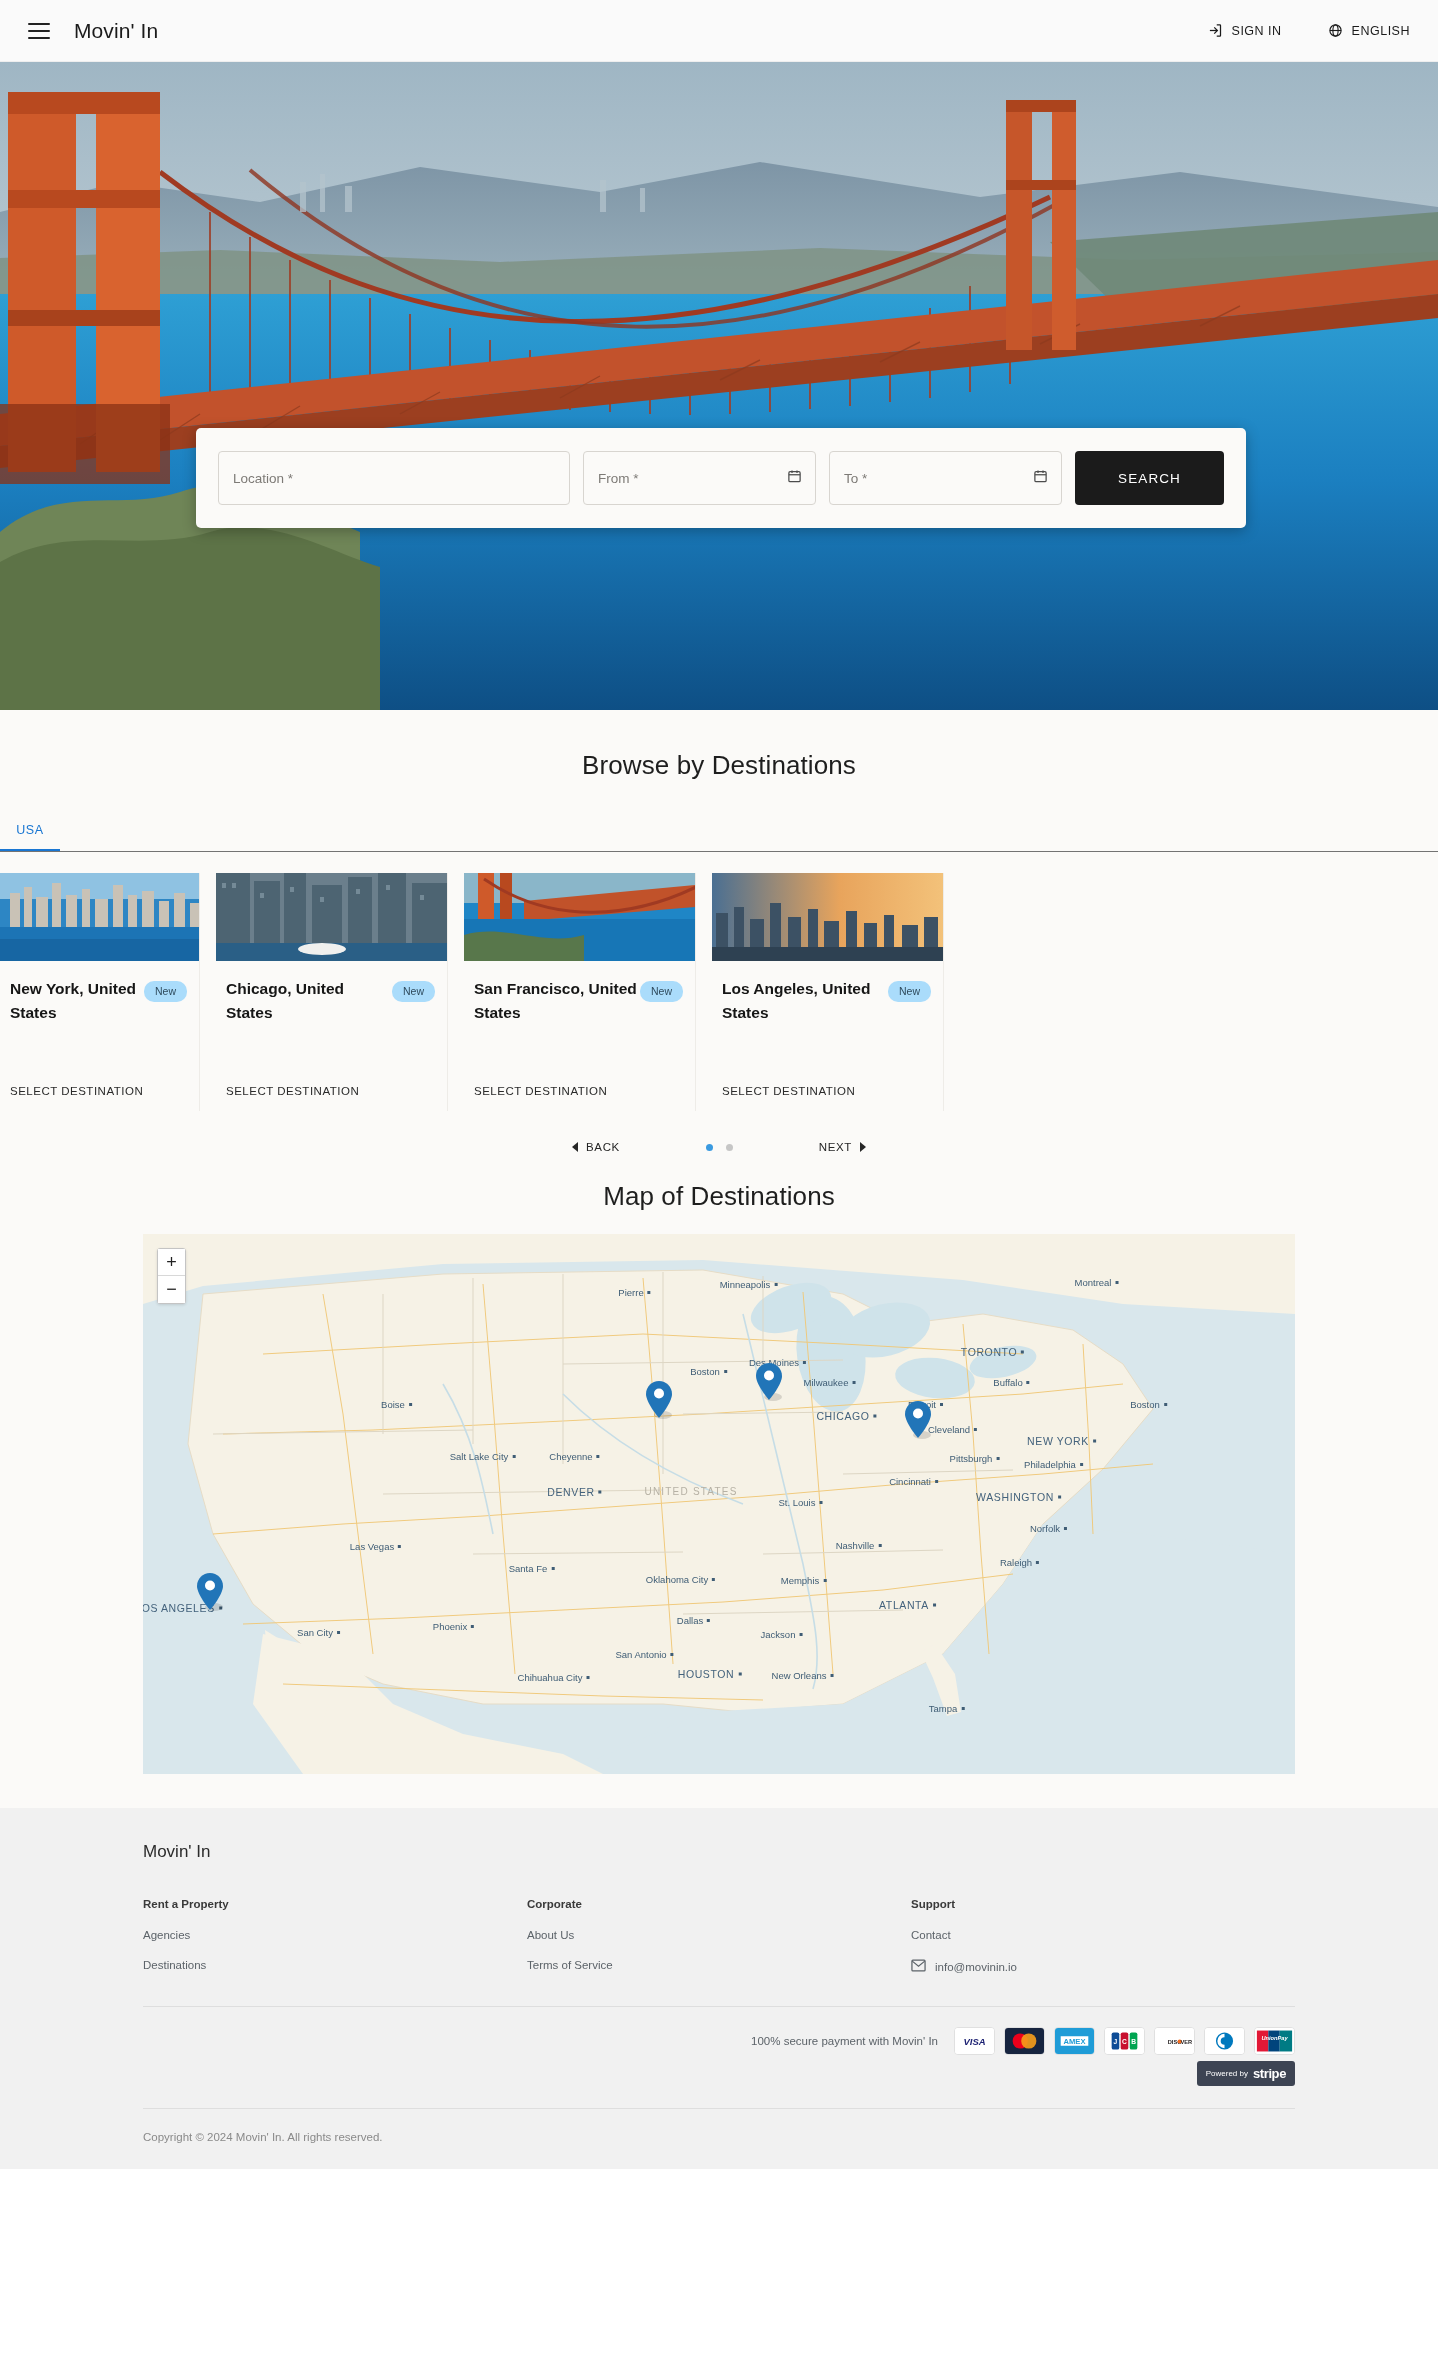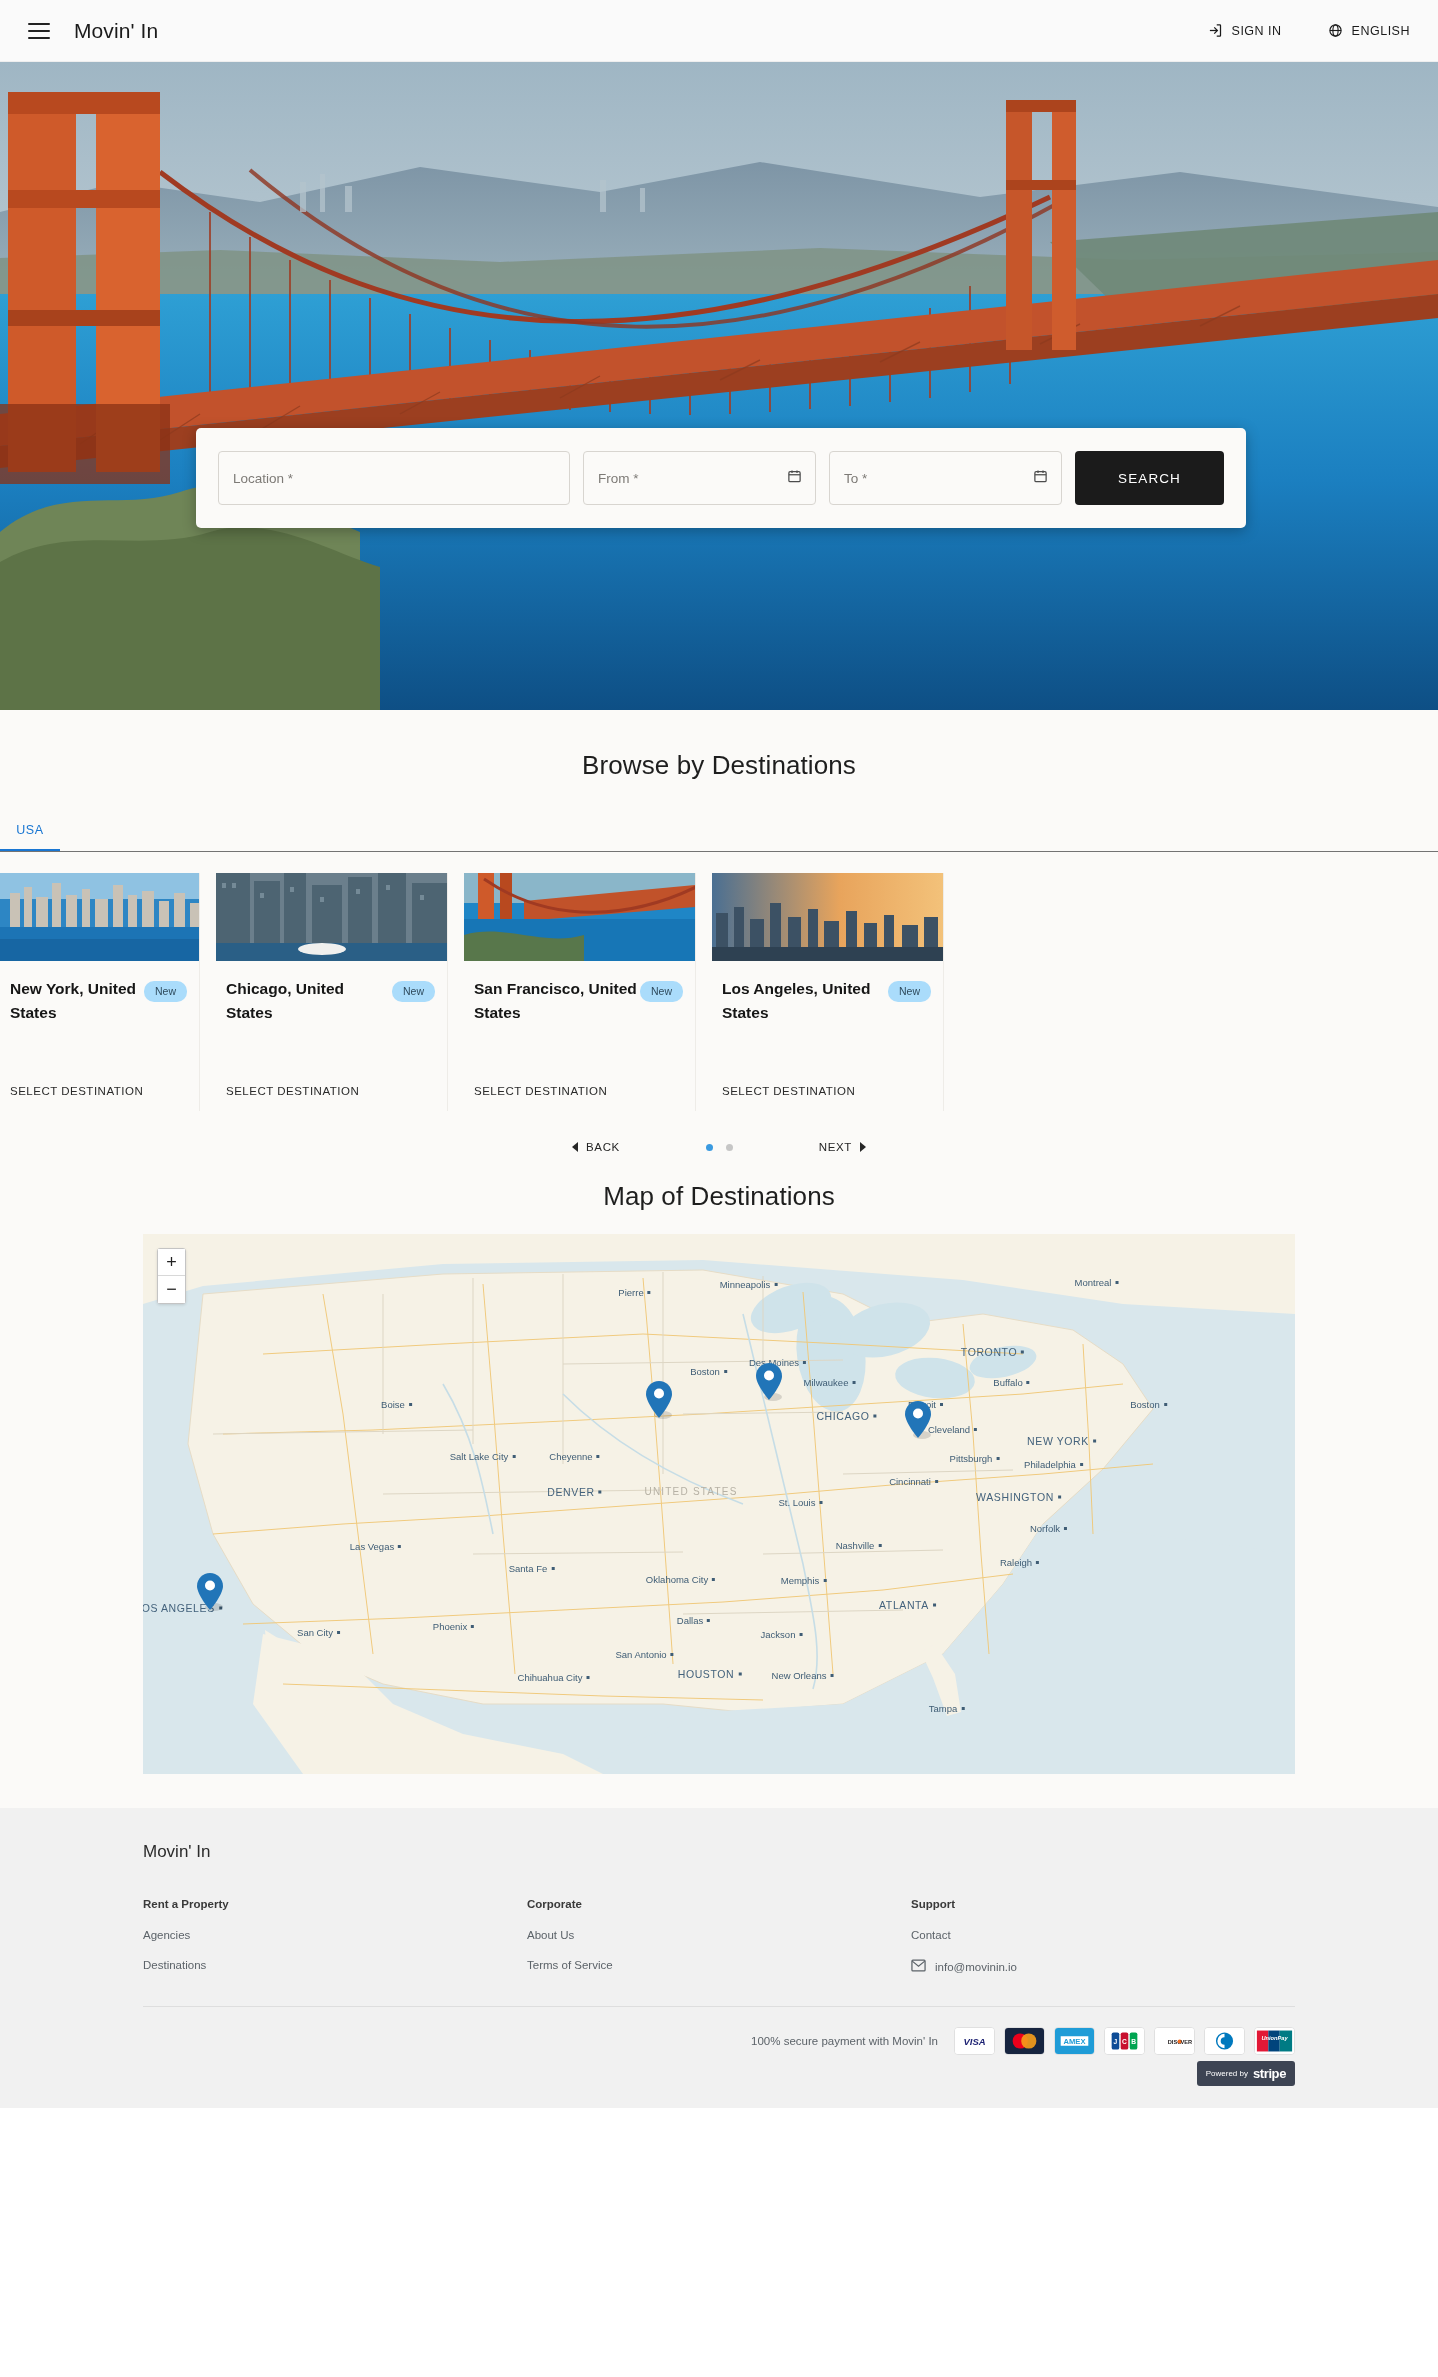--- a/index.html
+++ b/index.html
@@ -804,13 +804,16 @@
     </span>
   </div>
 
   <div class="stripe-row">
     <span class="stripe-badge">
       <span>Powered by</span>
       <b>stripe</b>
     </span>
   </div>
 
+  <div class="footer-bottom">
+    <div class="copyright">Copyright © 2024 Movin' In. All rights reserved.</div>
+  </div>
 </div>
 
 </body></html>

